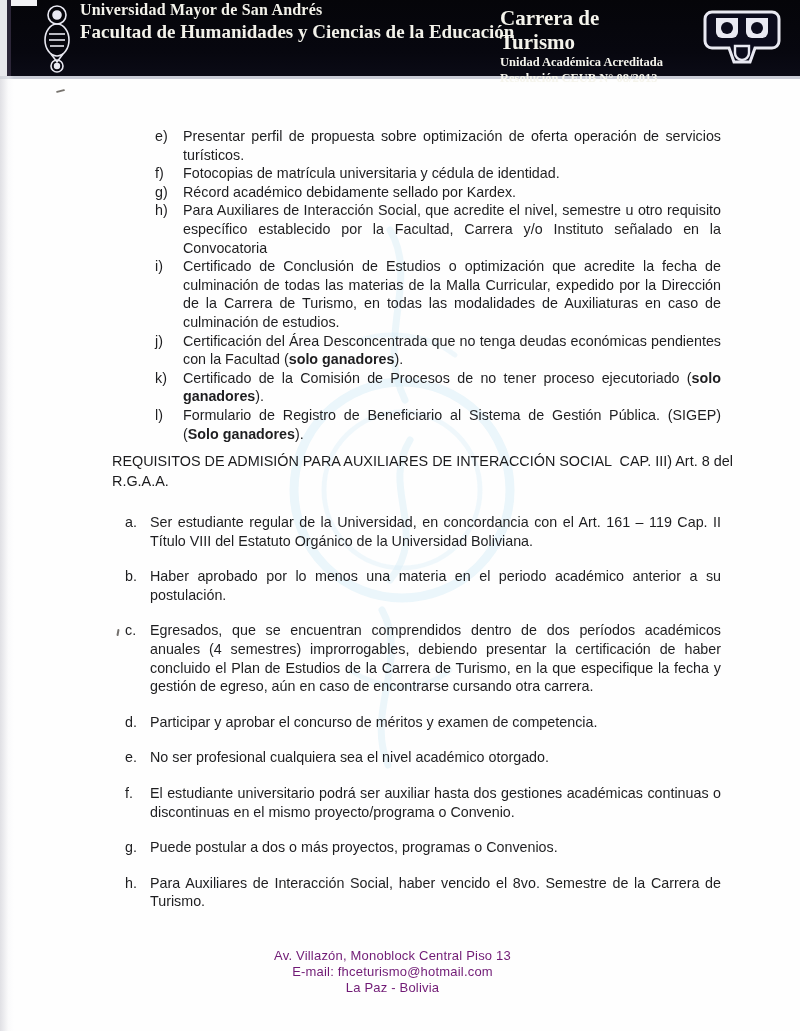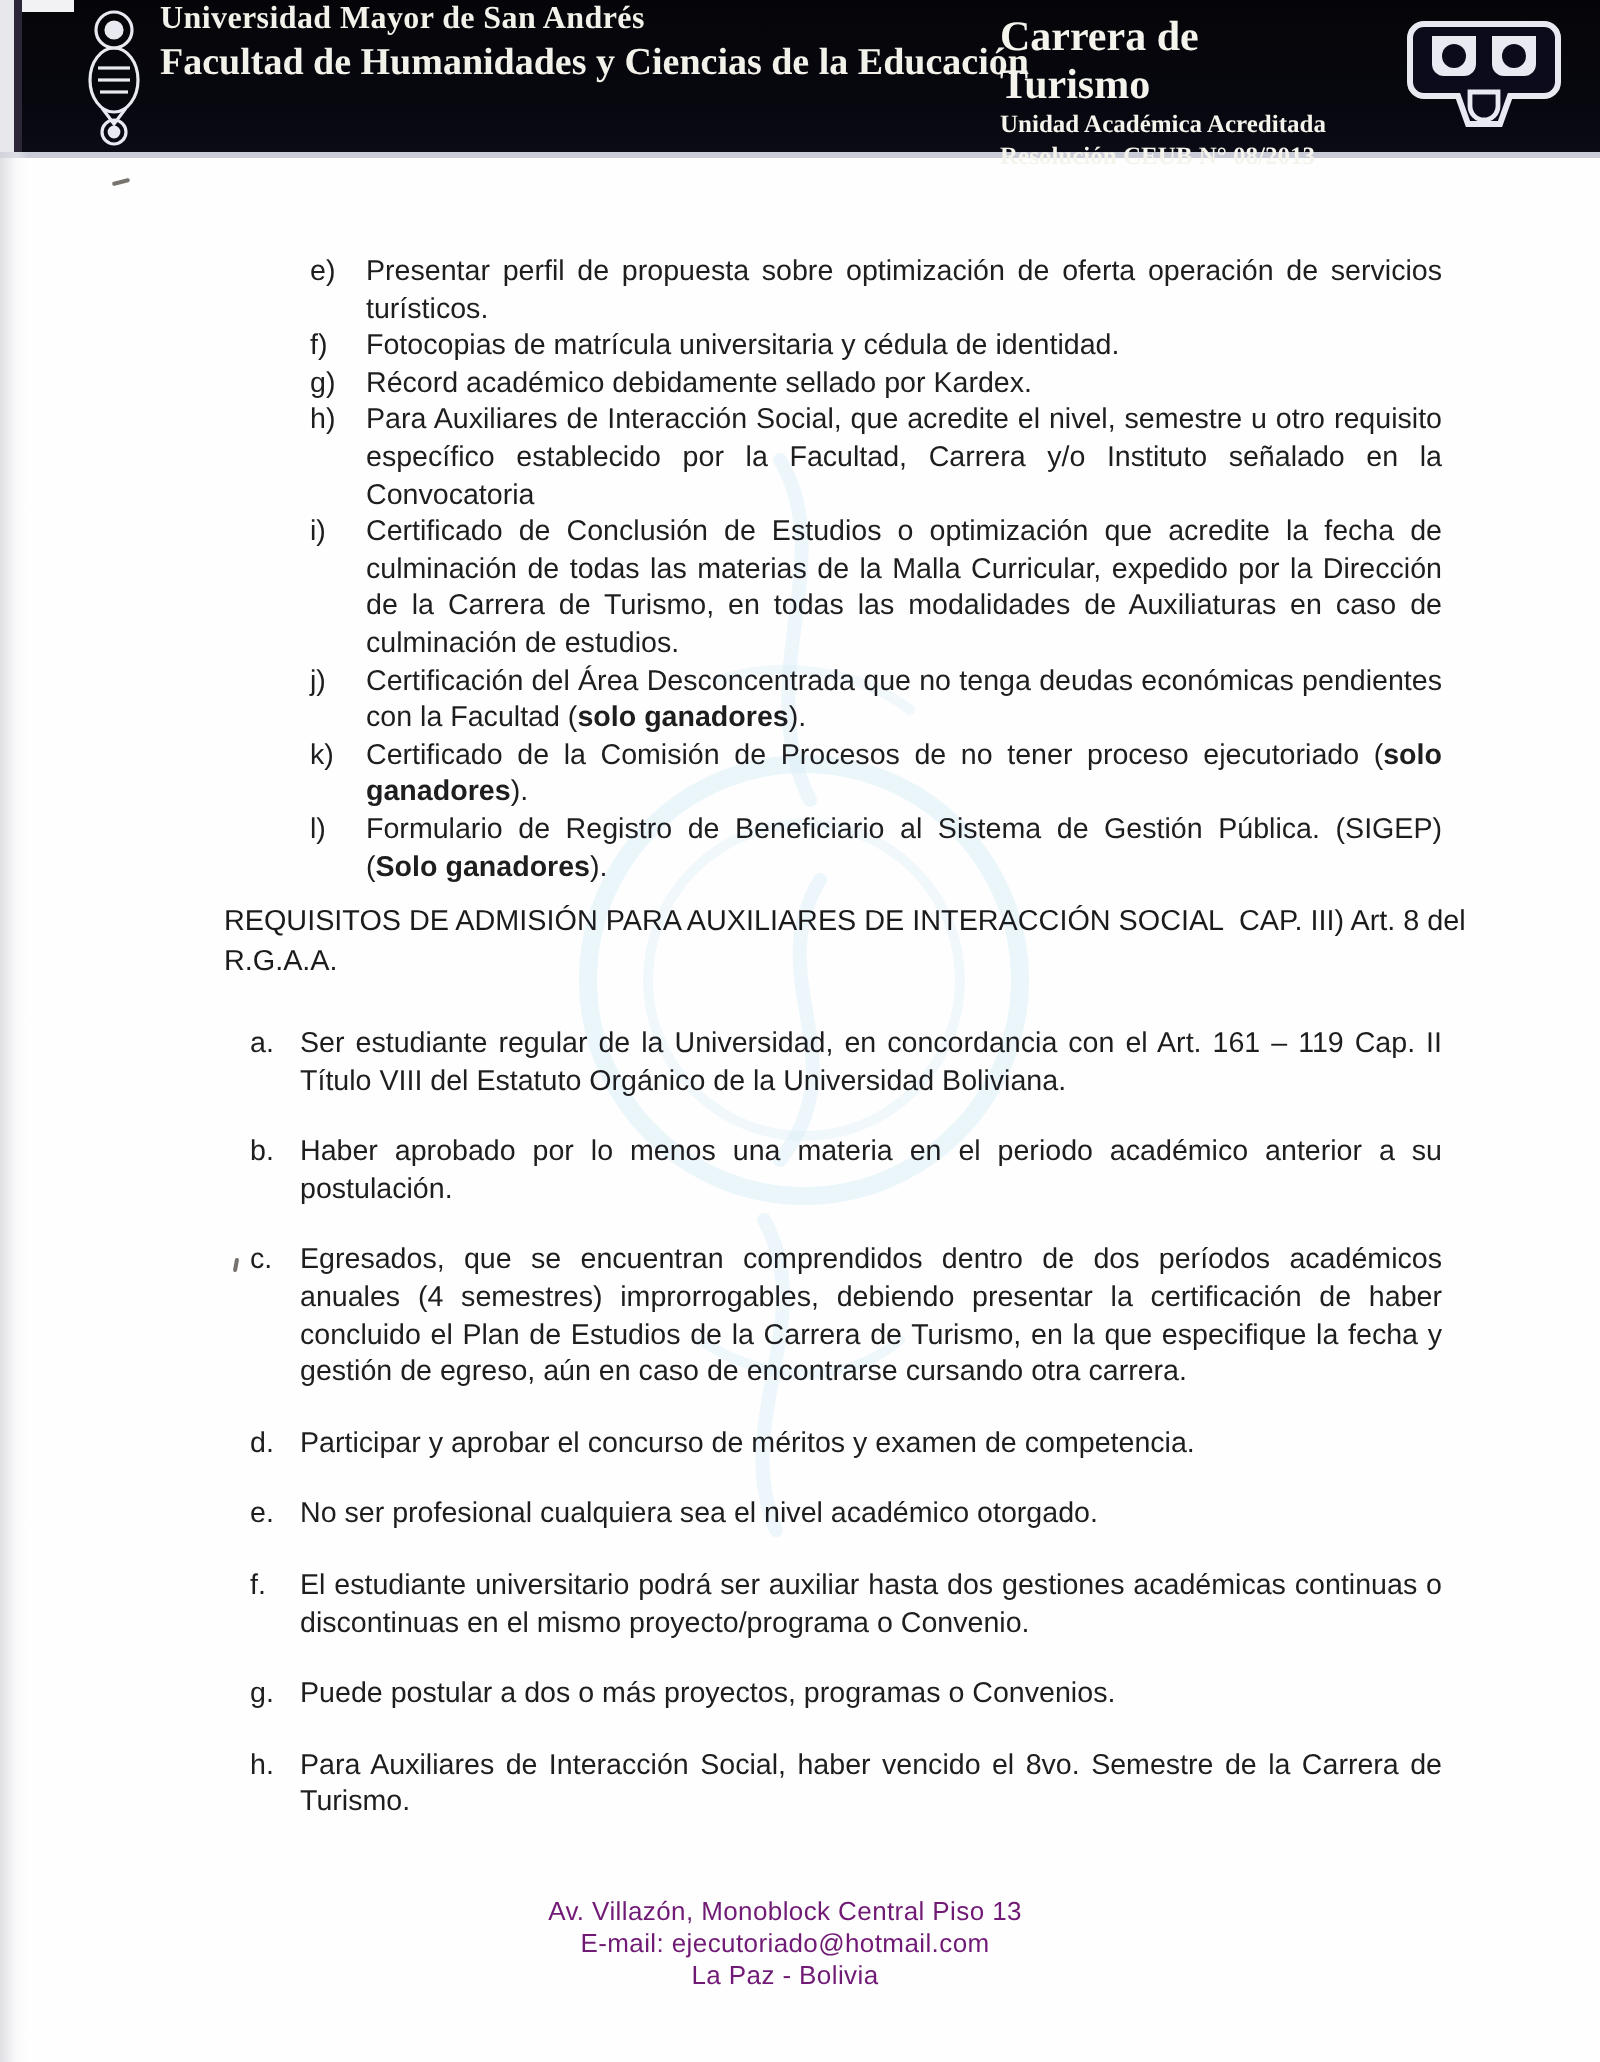--- a/index.html
+++ b/index.html
@@ -208,17 +208,17 @@
         <span class="itext"><span>Puede postular a dos o más proyectos, programas o Convenios.</span></span>
       </div>
       <div class="item">
         <span class="marker">h.</span>
         <span class="itext"><span>Para Auxiliares de Interacción Social, haber vencido el 8vo. Semestre de la Carrera de Turismo.</span></span>
       </div>
     </div>
 
   <div class="footer">
     <div>Av. Villazón, Monoblock Central Piso 13</div>
-    <div>E-mail: ejecutoriado@hotmail.com</div>
+    <div>E-mail: fhceturismo@hotmail.com</div>
     <div>La Paz - Bolivia</div>
   </div>
 
 </div>
 
 </body></html>

